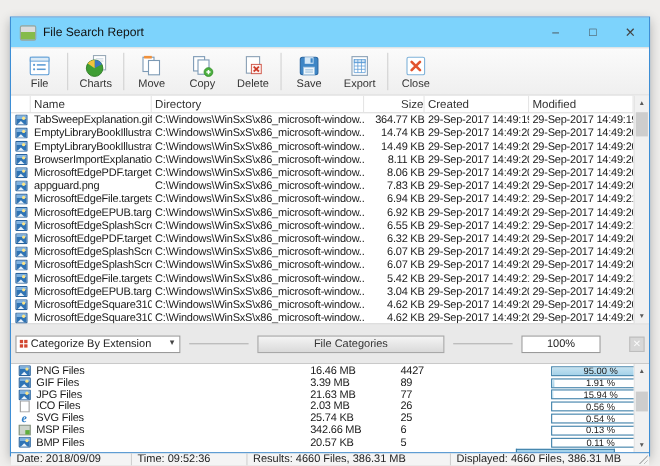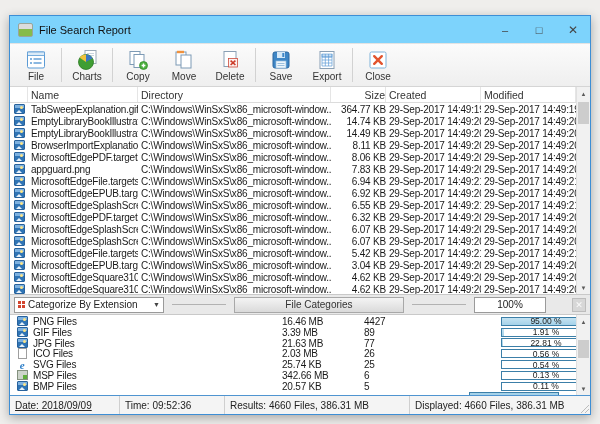--- a/index.html
+++ b/index.html
@@ -59,21 +59,21 @@
   .vscroll { width:14px; flex:0 0 auto; background:#f1f1f1; border-left:1px solid #e0e0e0;
              display:flex; flex-direction:column; }
   .sb-btn { height:13px; flex:0 0 auto; display:flex; align-items:center; justify-content:center;
             color:#5a5a5a; font-size:6px; }
   .sb-up::before { content:'▲'; }
   .sb-dn::before { content:'▼'; }
   .sb-track { flex:1; position:relative; }
   .sb-thumb { position:absolute; left:1px; right:1px; background:#cdcdcd; }
 
   
-  .catbar { height:20px; background:#e9e9e9; border-bottom:1px solid #c9c9c9;
+  .catbar { height:36px; background:#e9e9e9; border-bottom:1px solid #c9c9c9;
             display:flex; align-items:center; padding:0 4px; gap:0; flex:0 0 auto;justify-content:flex-end; }
   .dropdown { width:150px; height:16px; background:#fff; border:1px solid #9a9a9a;
               display:flex; align-items:center; padding:0 3px; gap:3px; flex:0 0 auto; }
   .grid-ic { width:7px; height:7px; flex:0 0 auto; position:relative; }
   .grid-ic::before { content:''; position:absolute; left:0; top:0; width:3px; height:3px;
                      background:#d2452f; box-shadow:4px 0 0 #d2452f, 0 4px 0 #d2452f, 4px 4px 0 #d2452f; }
   .dd-label { font-size:10px; color:#222; flex:1; white-space:nowrap; overflow:hidden; }
   .dd-arrow { font-size:7px; color:#444; }
   .hline { height:1px; background:#b2b2b2; flex:1; margin:0 8px; }
   .cat-btn { width:170px; height:16px; background:linear-gradient(180deg,#f4f4f4,#dadada);
@@ -99,21 +99,21 @@
   .pct-label { position:absolute; inset:0; font-size:8.5px; line-height:8px; color:#1a1a1a;
                display:flex; align-items:center; justify-content:center; }
   .partial-bar { margin-left:459px; width:90px; height:5px; border:1px solid #3c7fa8; border-bottom:none;
                  background:#a5d2e9; flex:0 0 auto; }
 
   
   .statusbar { height:20px; background:#f4f4f4; border-top:1px solid #4f94d0; display:flex;
                align-items:center; flex:1; position:relative; }
   .sseg { font-size:10px; color:#222; padding-left:5px; white-space:nowrap; overflow:hidden;
           border-right:1px solid #cfcfcf; height:100%; display:flex; align-items:center; }
-  .ss-date { width:110px; flex:0 0 auto;text-decoration:underline; }
+  .ss-date { width:110px; flex:0 0 auto; }
   .ss-time { width:105px; flex:0 0 auto; }
   .ss-results { width:185px; flex:0 0 auto; }
   .ss-displayed { flex:1; border-right:none; }
   .grip { position:absolute; right:1px; bottom:1px; width:10px; height:10px;
           background:repeating-linear-gradient(135deg, transparent 0 2px, #bbb 2px 3px); clip-path:polygon(100% 0,100% 100%,0 100%); }
 </style>
 </head>
 <body>
 
 <div class="window">
@@ -148,34 +148,34 @@
           <rect x="11" y="6" width="7" height="1" fill="#c9d4de"></rect>
           <circle cx="10" cy="13" r="7.5" fill="#3f9e33" stroke="#2c7a22" stroke-width=".8"></circle>
           <path d="M10 13 L10 5.5 A7.5 7.5 0 0 1 16.6 9.3 Z" fill="#3b77c2"></path>
           <path d="M10 13 L3.8 8.8 A7.5 7.5 0 0 1 10 5.5 Z" fill="#f0c23c"></path>
         </svg>
       <span class="tlabel">Charts</span>
     </div>
     <div class="tsep"></div>
     <div class="tbtn">
       <svg viewBox="0 0 22 22">
+          <rect x="3" y="3" width="10" height="13" fill="#fff" stroke="#7d9ab5"></rect>
+          <rect x="4" y="1.8" width="7" height="2.4" fill="#f0913c"></rect>
+          <rect x="8" y="6" width="10" height="13" fill="#fff" stroke="#7d9ab5"></rect>
+        </svg>
+      <span class="tlabel">Move</span>
+    </div>
+    <div class="tbtn">
+      <svg viewBox="0 0 22 22">
           <rect x="3" y="2.5" width="10" height="13" fill="#fff" stroke="#7d9ab5"></rect>
           <rect x="7" y="5.5" width="10" height="13" fill="#fff" stroke="#7d9ab5"></rect>
           <circle cx="16.5" cy="16.5" r="4" fill="#4caf3f" stroke="#2e8b22" stroke-width=".7"></circle>
           <path d="M16.5 14.6 v3.8 M14.6 16.5 h3.8" stroke="#fff" stroke-width="1.4"></path>
         </svg>
       <span class="tlabel">Copy</span>
-    </div>
-    <div class="tbtn">
-      <svg viewBox="0 0 22 22">
-          <rect x="3" y="3" width="10" height="13" fill="#fff" stroke="#7d9ab5"></rect>
-          <rect x="4" y="1.8" width="7" height="2.4" fill="#f0913c"></rect>
-          <rect x="8" y="6" width="10" height="13" fill="#fff" stroke="#7d9ab5"></rect>
-        </svg>
-      <span class="tlabel">Move</span>
     </div>
     <div class="tbtn">
       <svg viewBox="0 0 22 22">
           <rect x="5" y="2.5" width="12" height="15" fill="#fff" stroke="#8aa0b5"></rect>
           <rect x="9.5" y="9.5" width="9" height="8.5" fill="#fdf0ee" stroke="#cc4b3c" stroke-width=".8"></rect>
           <path d="M11.6 11.6 L16.4 16 M16.4 11.6 L11.6 16" stroke="#cc3a28" stroke-width="1.6"></path>
         </svg>
       <span class="tlabel">Delete</span>
     </div>
     <div class="tsep"></div>
@@ -434,21 +434,21 @@
         </div>
         <div class="crow">
           <span class="cc cw-ic">
             <span class="fi"></span>
           </span>
           <span class="cc cw-name">JPG Files</span>
           <span class="cc cw-size">21.63 MB</span>
           <span class="cc cw-cnt">77</span>
           <span class="pct">
             <span class="pct-fill" style="width: 1.65%;"></span>
-            <span class="pct-label">22.81 %</span>
+            <span class="pct-label">15.94 %</span>
           </span>
         </div>
         <div class="crow">
           <span class="cc cw-ic">
             <span class="fi-blank"></span>
           </span>
           <span class="cc cw-name">ICO Files</span>
           <span class="cc cw-size">2.03 MB</span>
           <span class="cc cw-cnt">26</span>
           <span class="pct">

